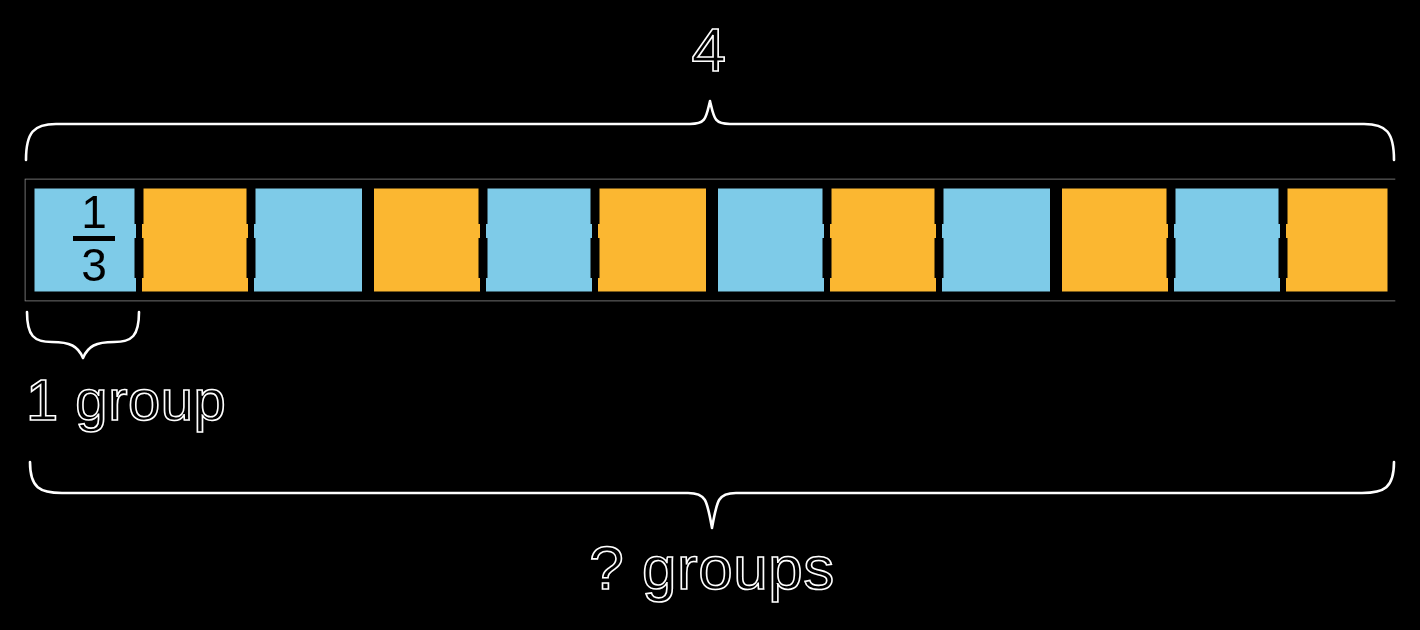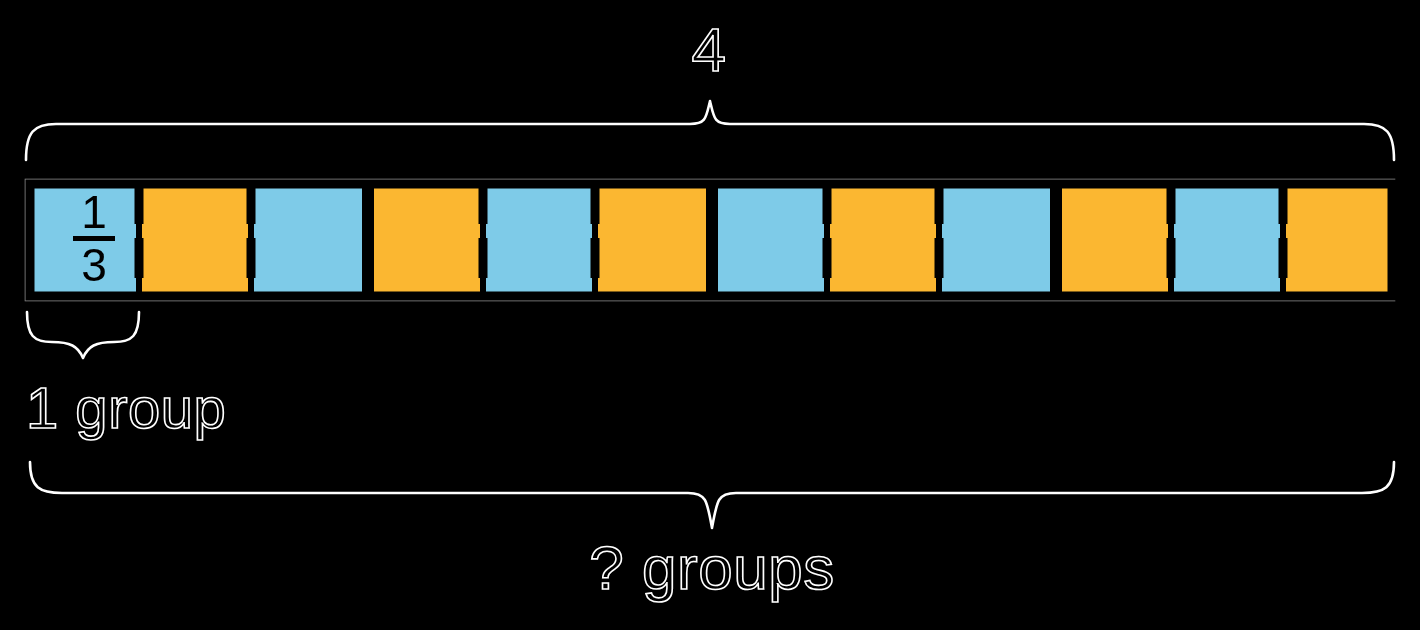--- a/index.html
+++ b/index.html
@@ -41,21 +41,21 @@
   #label-top {
     left: 0;
     top: 14px;
     width: 1420px;
     text-align: center;
     font-size: 62px;
     transform: translateX(-1px);
   }
   #label-one-group {
     left: 26px;
-    top: 374px;
+    top: 366px;
     font-size: 58px;
   }
   #label-q-groups {
     left: 0;
     top: 532px;
     width: 1420px;
     text-align: center;
     font-size: 62px;
     transform: translateX(2px);
   }

